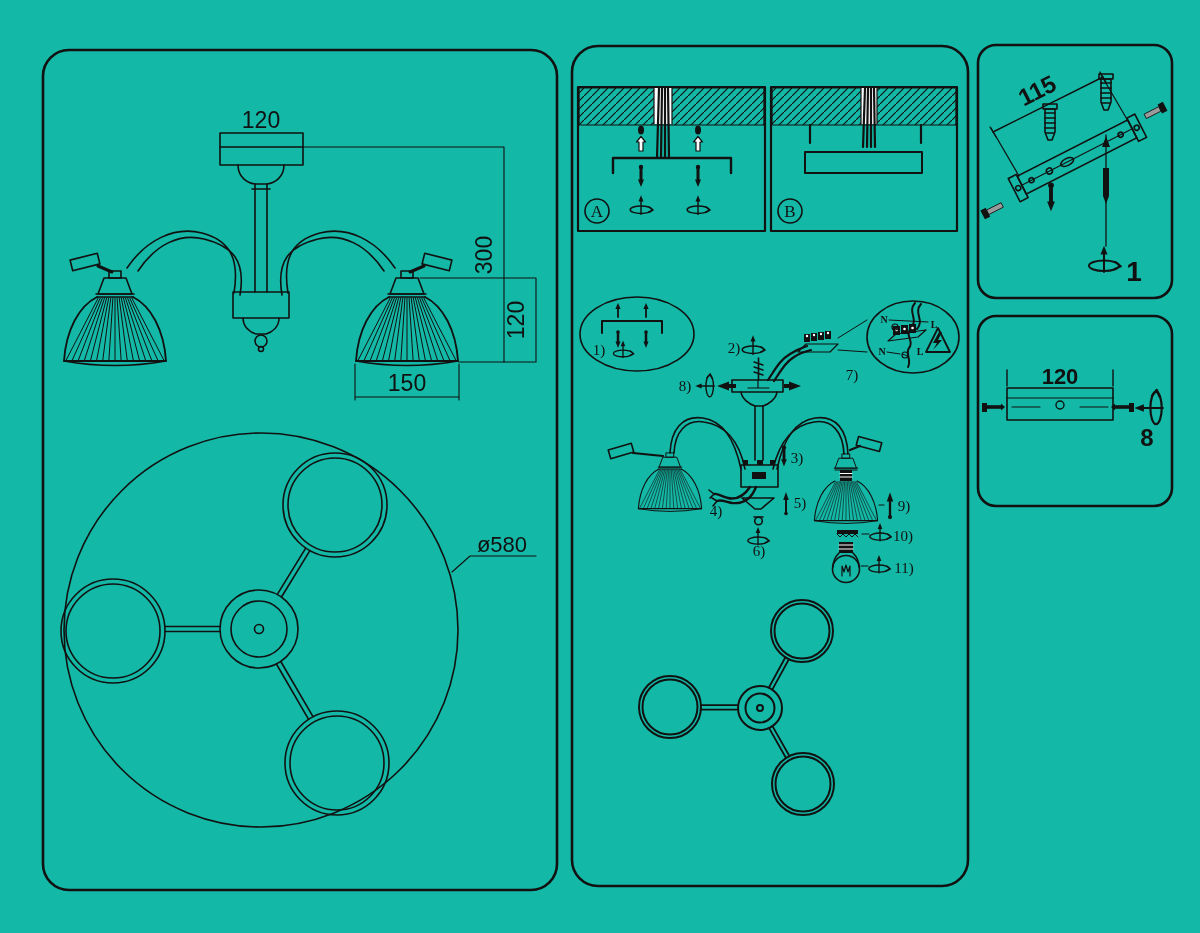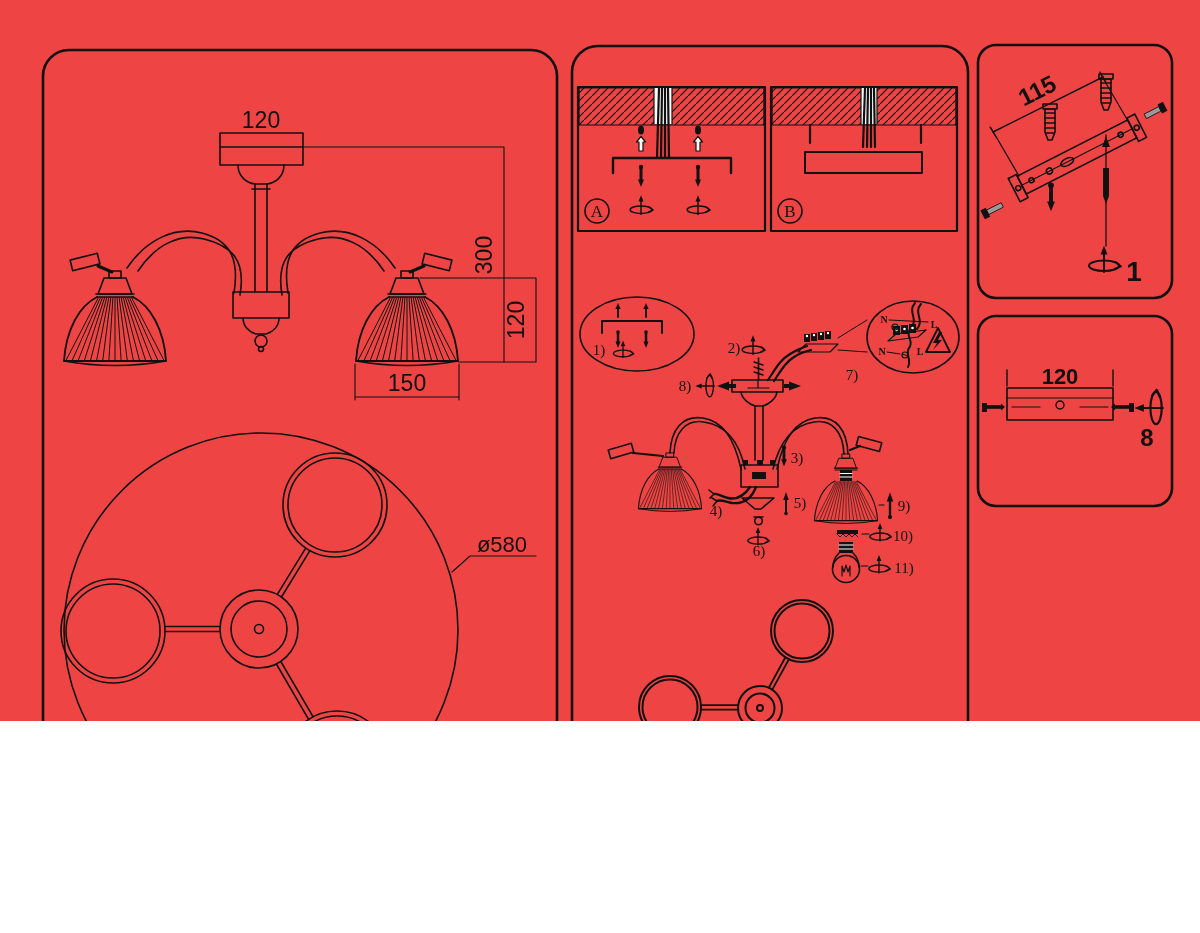--- a/index.html
+++ b/index.html
@@ -1,16 +1,16 @@
 <!DOCTYPE html>
 <html><head>
 <meta charset="utf-8">
 <style>
   html,body{margin:0;padding:0;background:#fff}
-  .stage{position:relative;width:1200px;height:721px;background:#ef4444;overflow:hidden;
+  .stage{position:relative;width:1200px;height:933px;background:#14b8a6;overflow:hidden;
          font-family:"Liberation Sans",sans-serif}
   svg{position:absolute;left:0;top:0}
   text{stroke:none;fill:#111}
   .dim{font-family:"Liberation Sans",sans-serif;font-size:23px}
   .dimr{font-family:"Liberation Sans",sans-serif;font-size:22px}
   .step{font-family:"Liberation Serif",serif;font-size:15px}
   .abc{font-family:"Liberation Serif",serif;font-size:17px}
   .wire{font-family:"Liberation Serif",serif;font-size:10px;font-weight:bold}
   .big{font-family:"Liberation Sans",sans-serif;font-weight:bold}
 </style>

